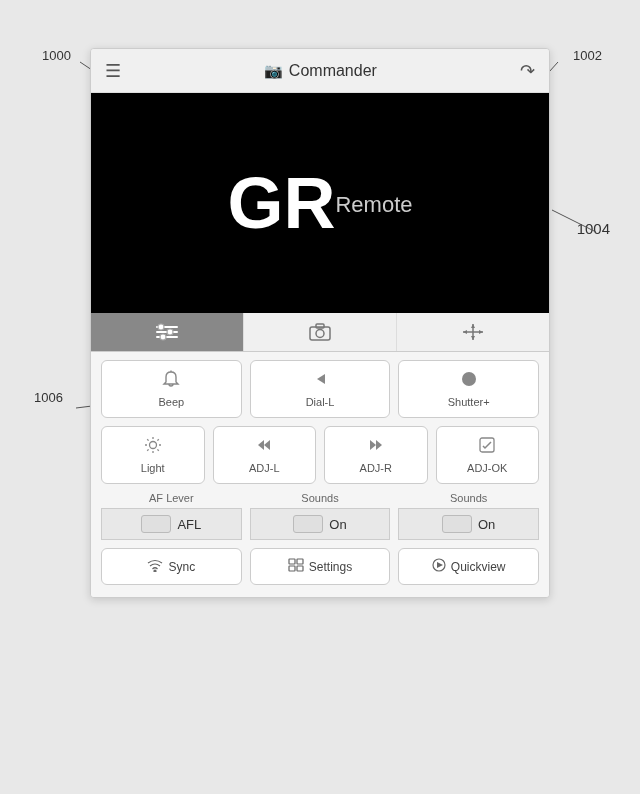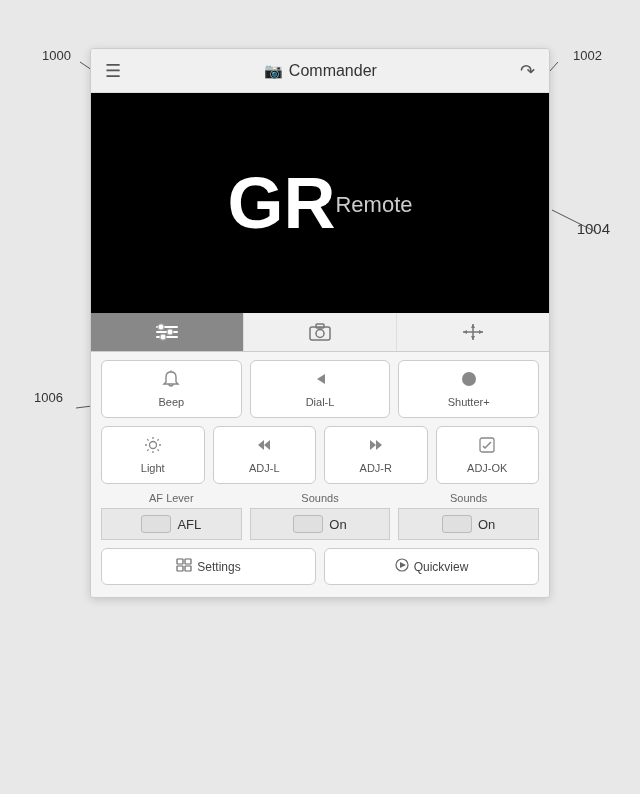--- a/index.html
+++ b/index.html
@@ -431,20 +431,31 @@
           <span class="toggle-indicator"></span>
           <span>On</span>
         </div>
       </div>
     </div>
 
     <div class="action-row">
       <button class="action-btn">
         <span class="action-btn-icon">
           <svg width="16" height="14" viewBox="0 0 16 14" fill="none" stroke="#666" stroke-width="1.2">
+            <path d="M1 5 Q8 0 15 5"></path>
+            <path d="M3 8 Q8 4 13 8"></path>
+            <path d="M5.5 11 Q8 8.5 10.5 11"></path>
+            <circle cx="8" cy="13" r="1" fill="#666"></circle>
+          </svg>
+        </span>
+        <span>Sync</span>
+      </button>
+      <button class="action-btn">
+        <span class="action-btn-icon">
+          <svg width="16" height="14" viewBox="0 0 16 14" fill="none" stroke="#666" stroke-width="1.2">
             <rect x="1" y="1" width="6" height="5" rx="0.5"></rect>
             <rect x="9" y="1" width="6" height="5" rx="0.5"></rect>
             <rect x="1" y="8" width="6" height="5" rx="0.5"></rect>
             <rect x="9" y="8" width="6" height="5" rx="0.5"></rect>
           </svg>
         </span>
         <span>Settings</span>
       </button>
       <button class="action-btn">
         <span class="action-btn-icon">

